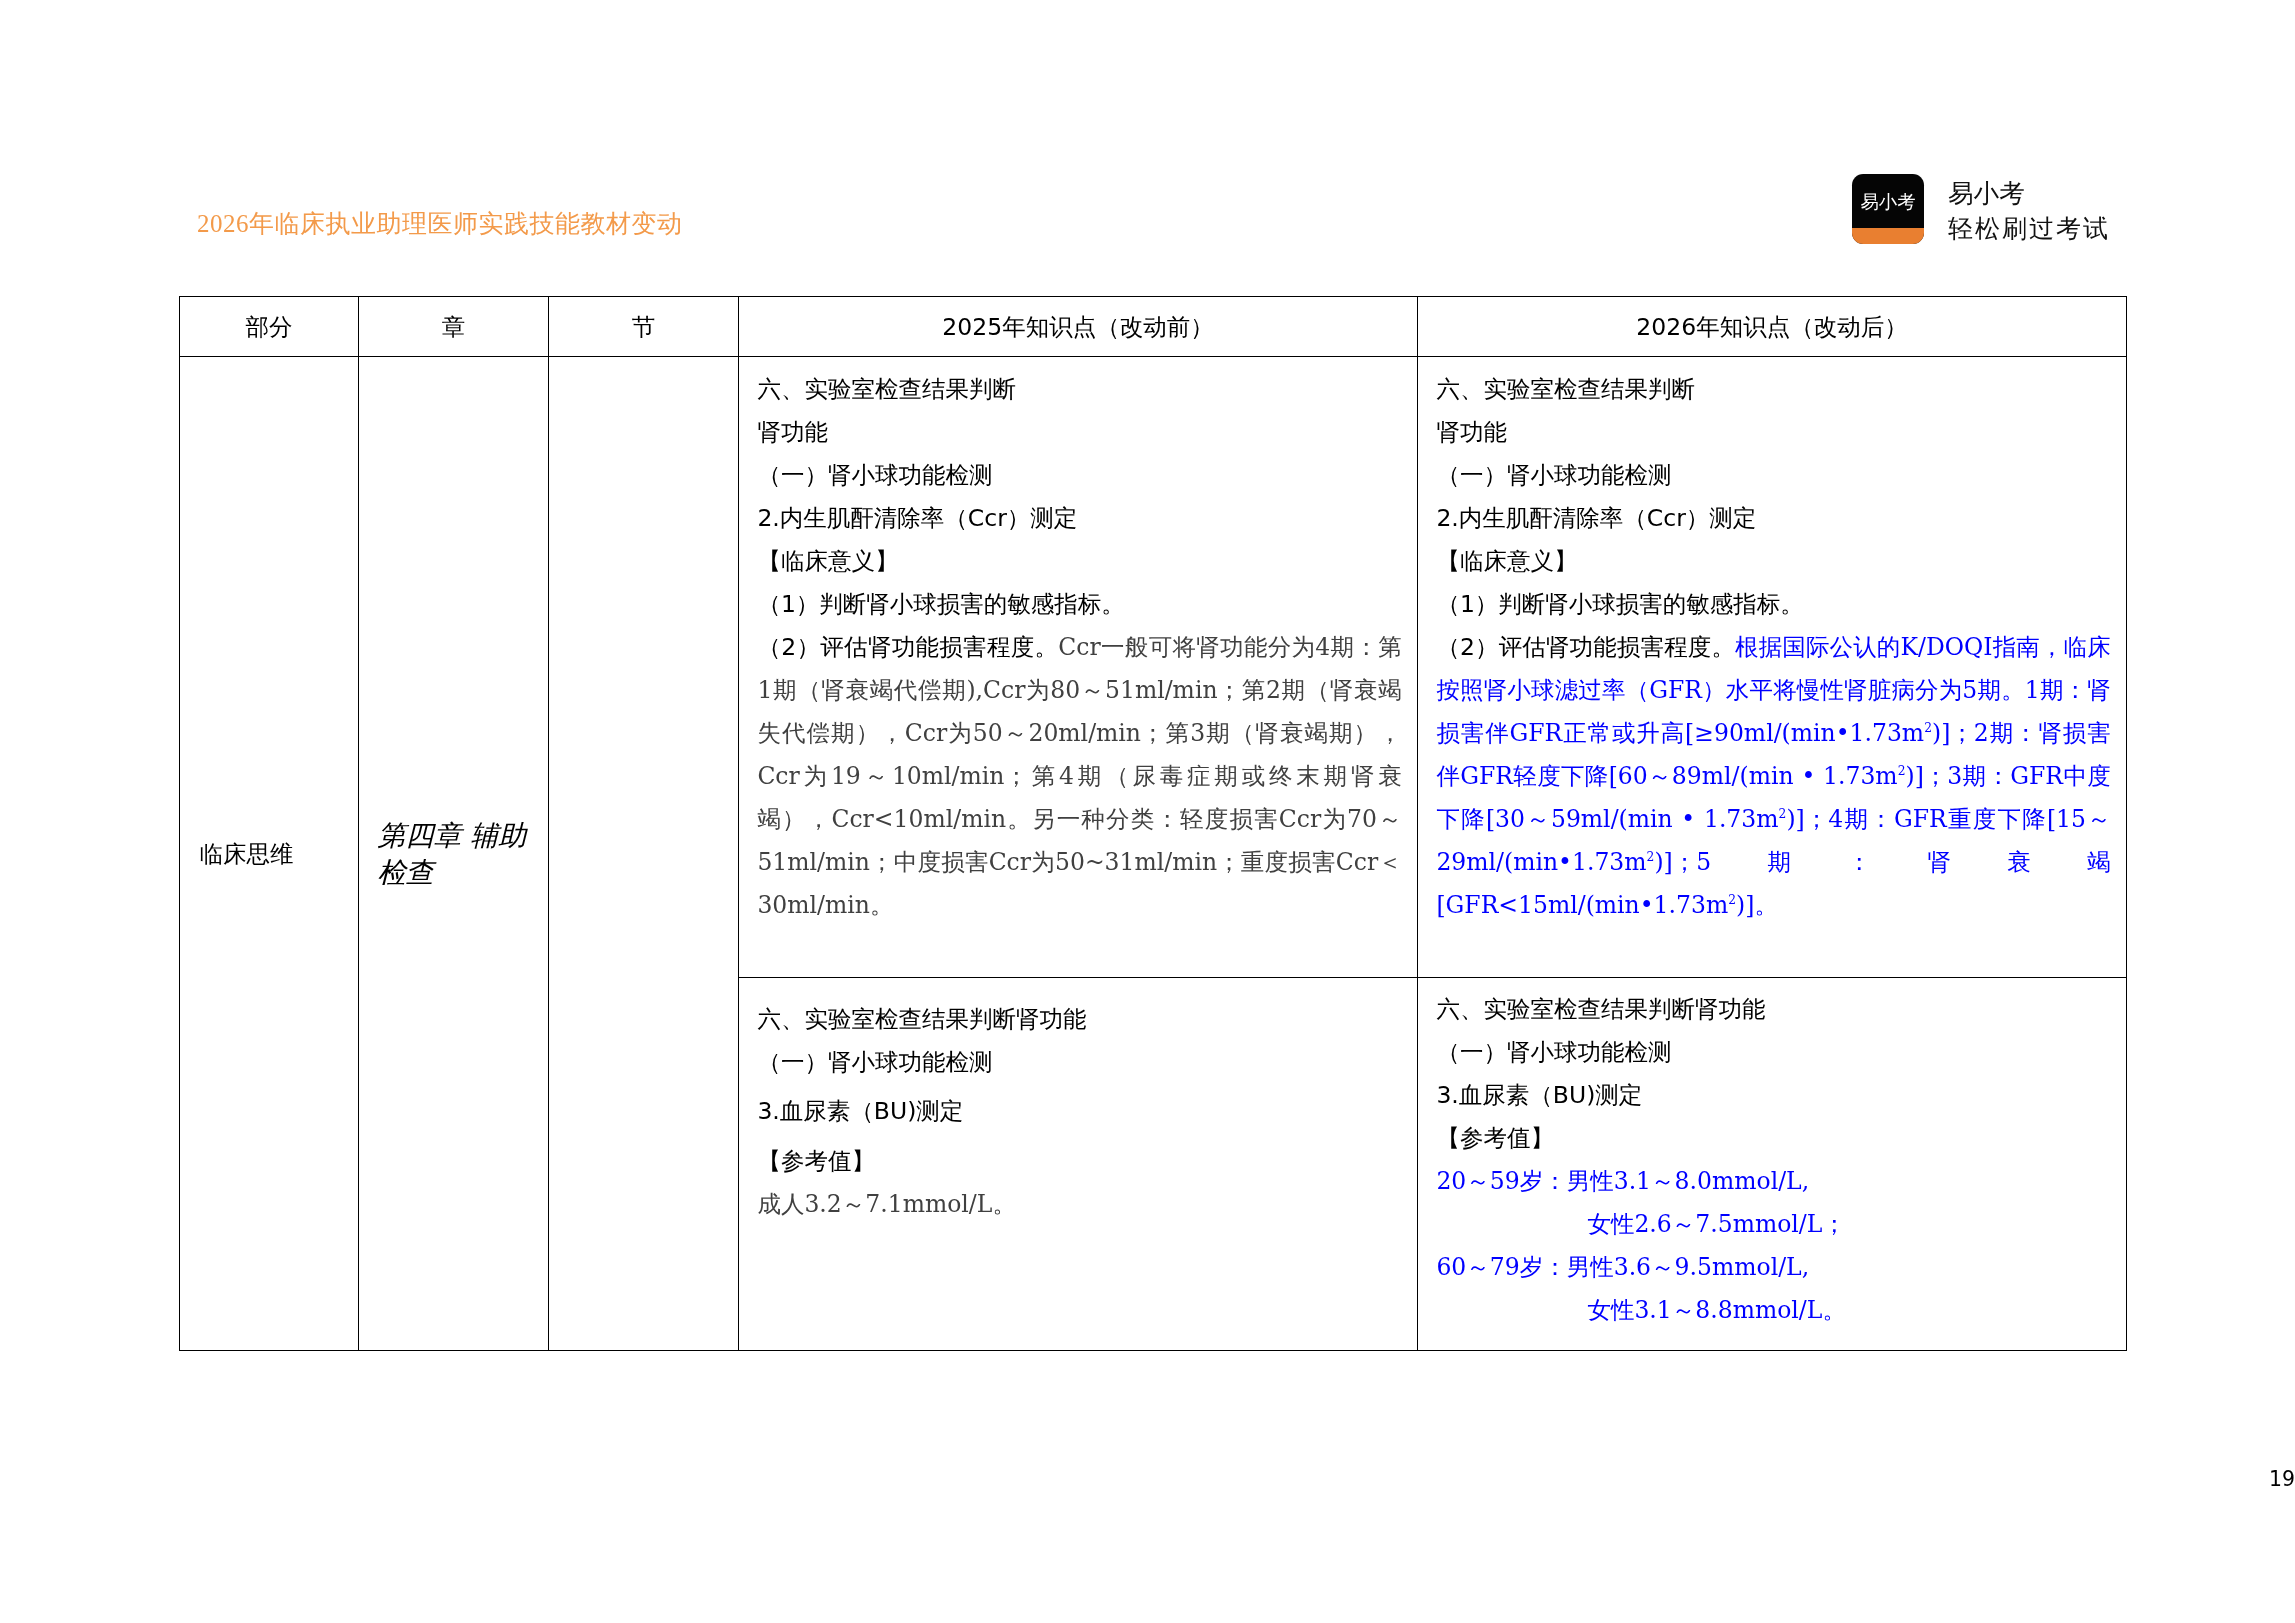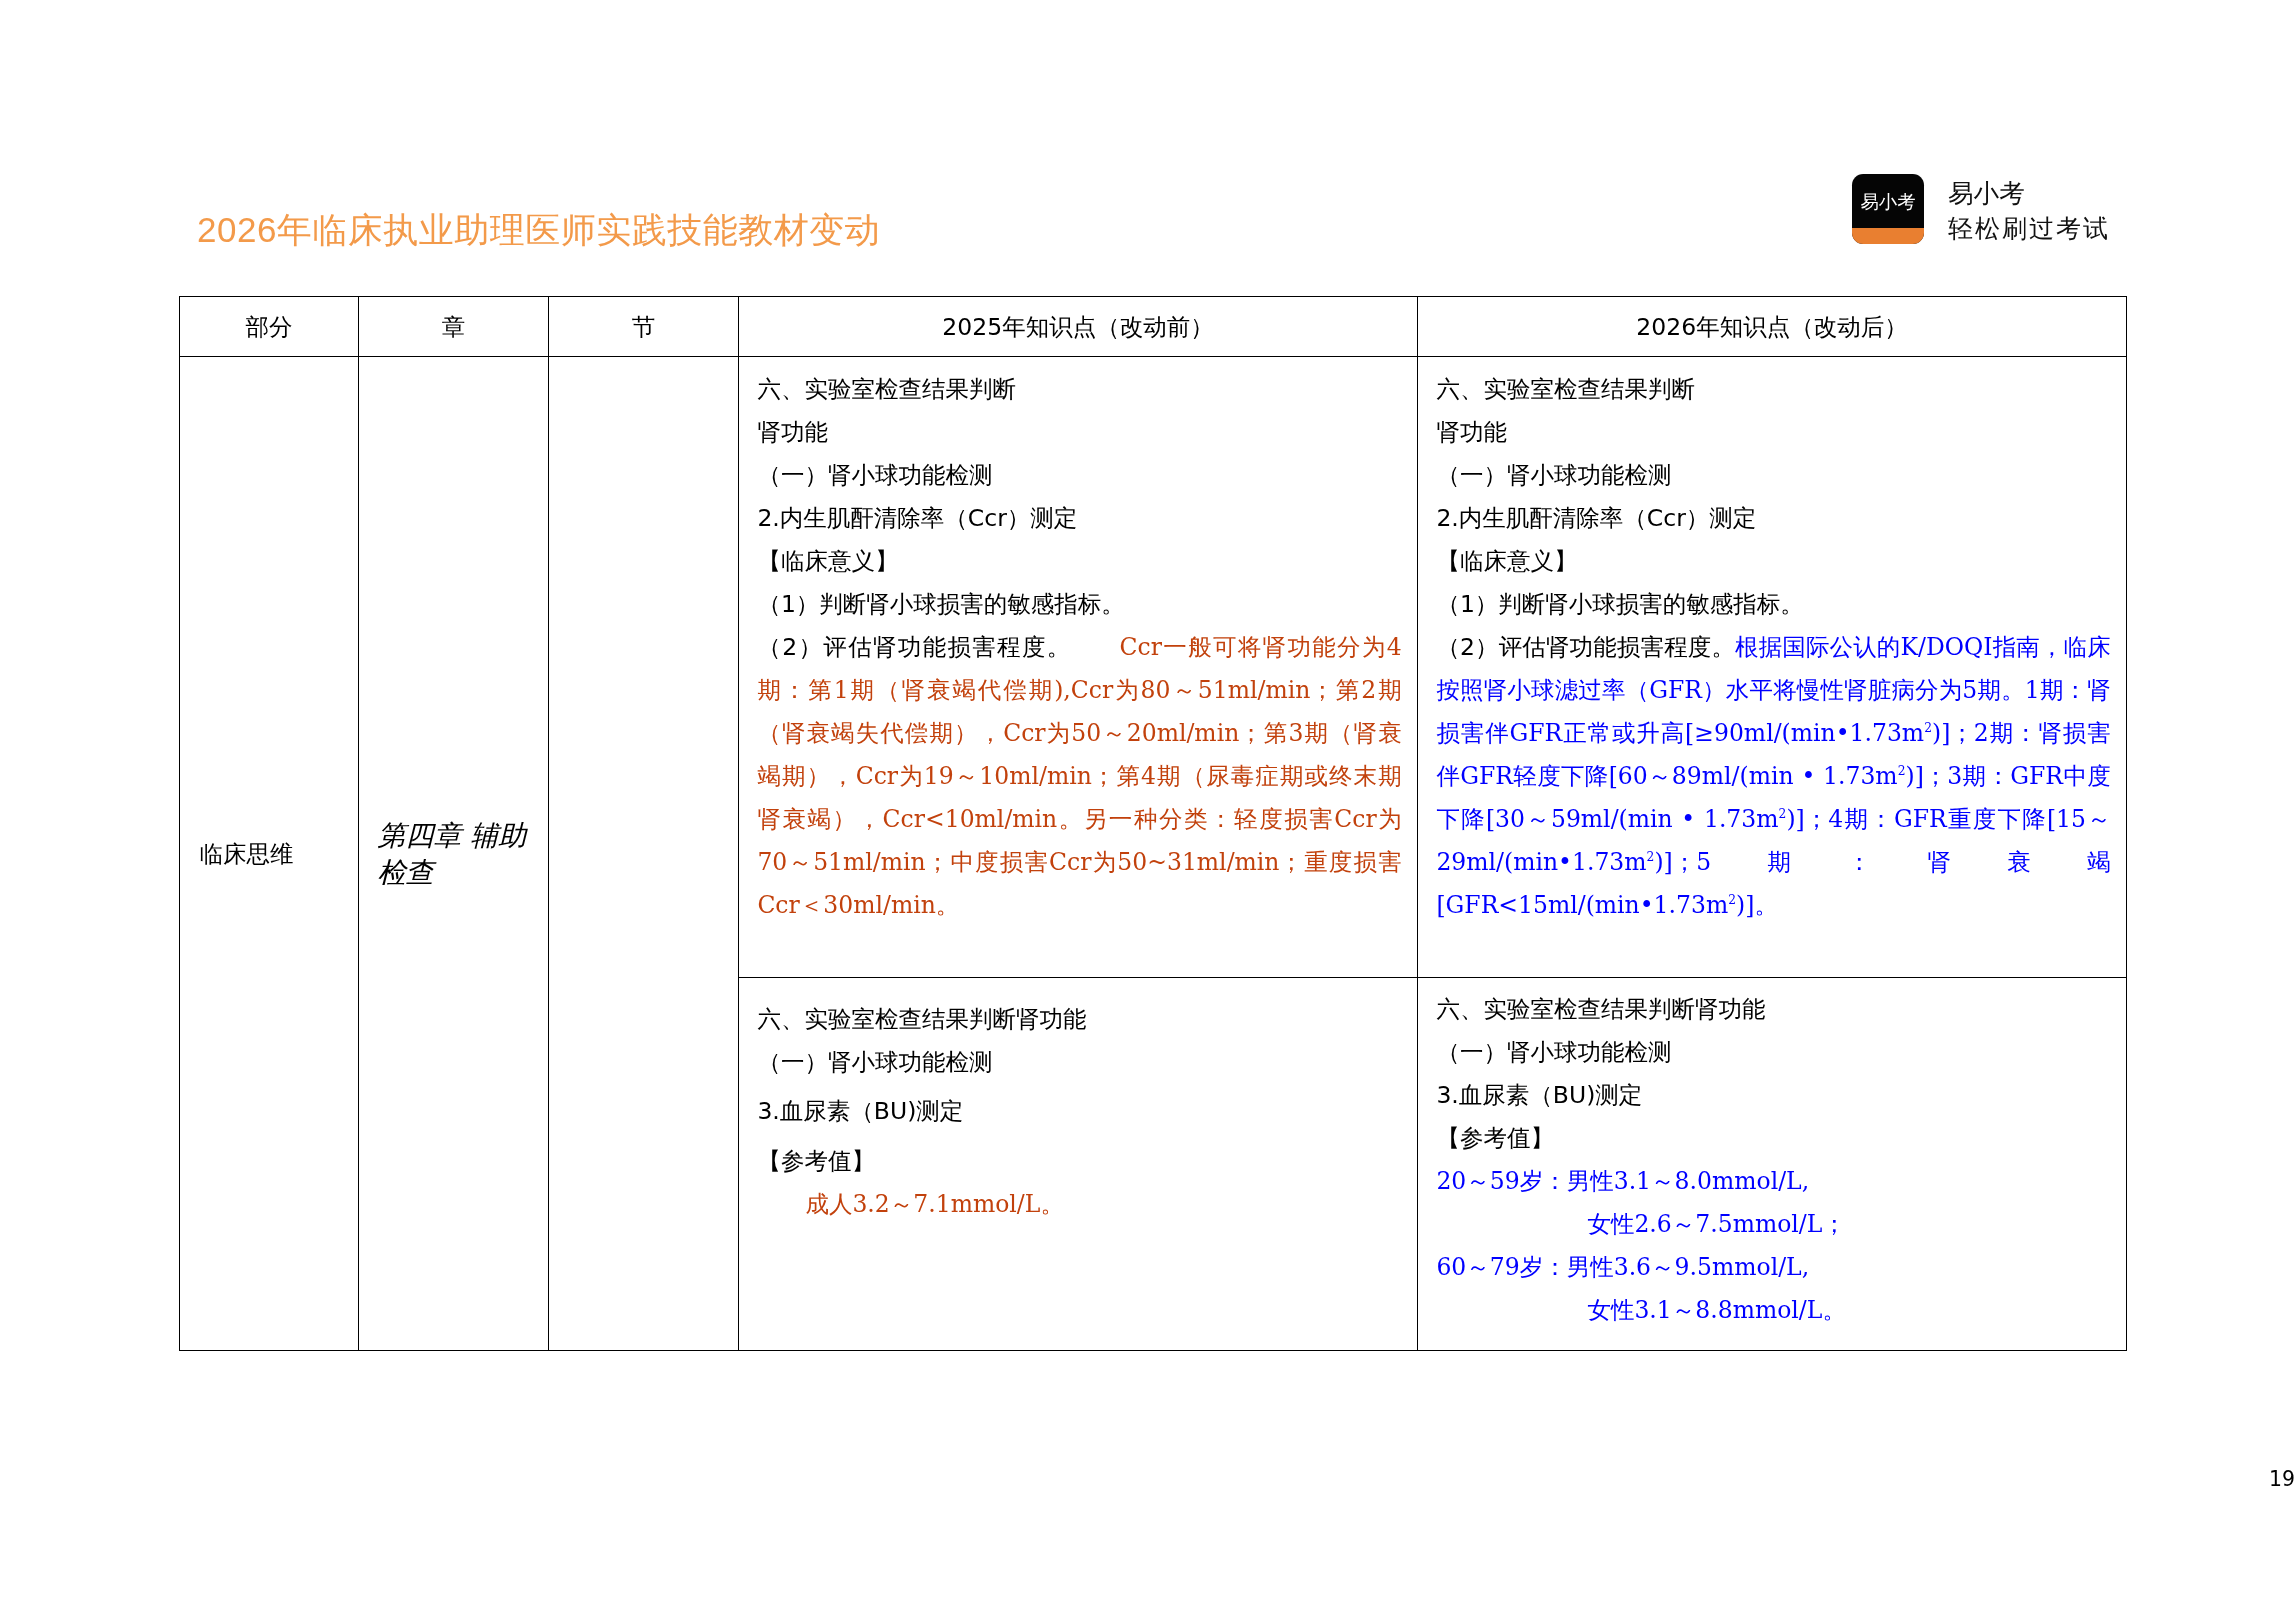--- a/index.html
+++ b/index.html
@@ -1,41 +1,41 @@
 <!DOCTYPE html>
 <html style="font-size:8.2px"><head>
 <meta charset="utf-8">
 <style>
   html, body { margin:0; padding:0; }
   body {
     width:2295px; height:1623px; background:#ffffff; position:relative; overflow:hidden;
     font-family:"DejaVu Serif", "Liberation Serif", serif; color:#000;
   }
   .title {
-    position:absolute; left:197px; top:207px; font-size:35px; color:#f39a4a;
-    font-family:Liberation Sans, sans-serif; letter-spacing:0.5px; white-space:nowrap;
+    position:absolute; left:197px; top:207px; font-size:25px; color:#f39a4a;
+    font-family:Liberation Serif, serif; letter-spacing:0.5px; white-space:nowrap;
   }
   .logo { position:absolute; left:1852px; top:174px; width:72px; height:70px; border-radius:11.2px; overflow:hidden; background:#050505; }
   .logo-band { position:absolute; left:0; bottom:0; width:100%; height:16.4px; background:#e97f30; }
   .logo-text { position:absolute; left:0; top:15.3px; width:100%; text-align:center; color:#fff; font-size:18.4px; font-family:"DejaVu Sans", sans-serif; }
   .brand-name { position:absolute; left:1948px; top:176px; font-size:25.6px; font-family:"DejaVu Sans", sans-serif; color:#111; }
   .brand-slogan { position:absolute; left:1948px; top:212px; font-size:25px; font-family:"DejaVu Sans", sans-serif; color:#111; letter-spacing:2px; }
 
   table.grid { position:absolute; left:179px; top:296px; width:1948px; border-collapse:collapse; table-layout:fixed; }
   table.grid td, table.grid th { border:1.5px solid #000; vertical-align:top; }
   table.grid th {
     height:57px; font-weight:normal; font-size:23.5px; text-align:center; vertical-align:middle;
     font-family:"DejaVu Sans", sans-serif;
   }
   .c-part { font-size:23.5px; font-family:"DejaVu Sans", sans-serif; vertical-align:middle !important; padding-left:19.4px; }
   .c-chap { font-size:28px; font-family:"DejaVu Sans", sans-serif; vertical-align:middle !important; padding:0 15.3px 0 18.4px; line-height:37px;font-style:italic; }
   .cell { padding:11.2px 15.3px 11.2px 18.4px; font-size:23.5px; line-height:43px; }
   .cell .ln { display:block; }
   .black { color:#000; font-family:"DejaVu Sans", sans-serif; }
-  .red { color:#c2410c;margin-left:48px; }
+  .red { color:#404040; }
   .blue { color:#0000ff; }
   .justify { text-align:justify; }
   .indent-r { padding-left:151px; }
   .page-num { position:absolute; left:0; width:2295px; top:1467px; text-align:right; font-size:20.4px; font-family:"DejaVu Sans", sans-serif; }
   sup { font-size:12.3px; vertical-align:super; line-height:0; }
 </style>
 </head>
 <body>
 
 <div class="title">2026年临床执业助理医师实践技能教材变动</div>

